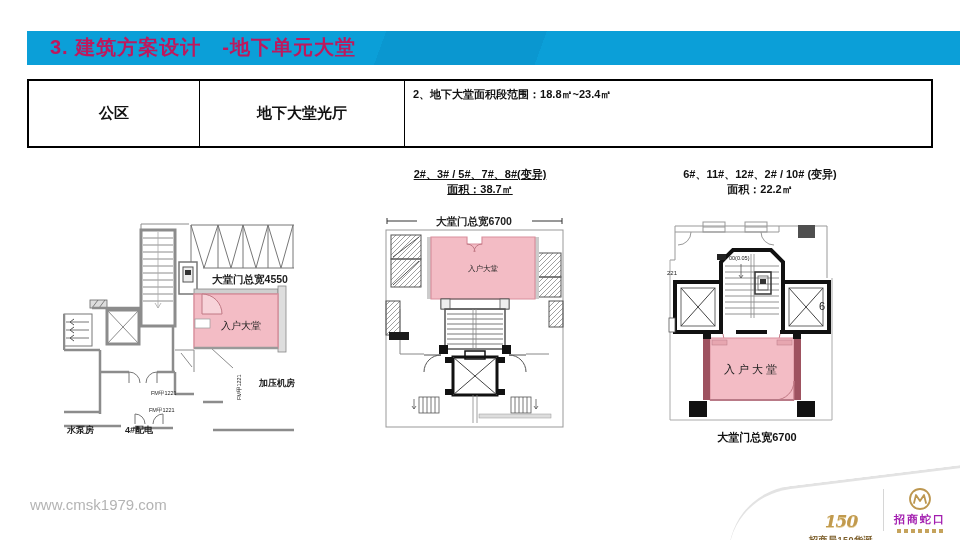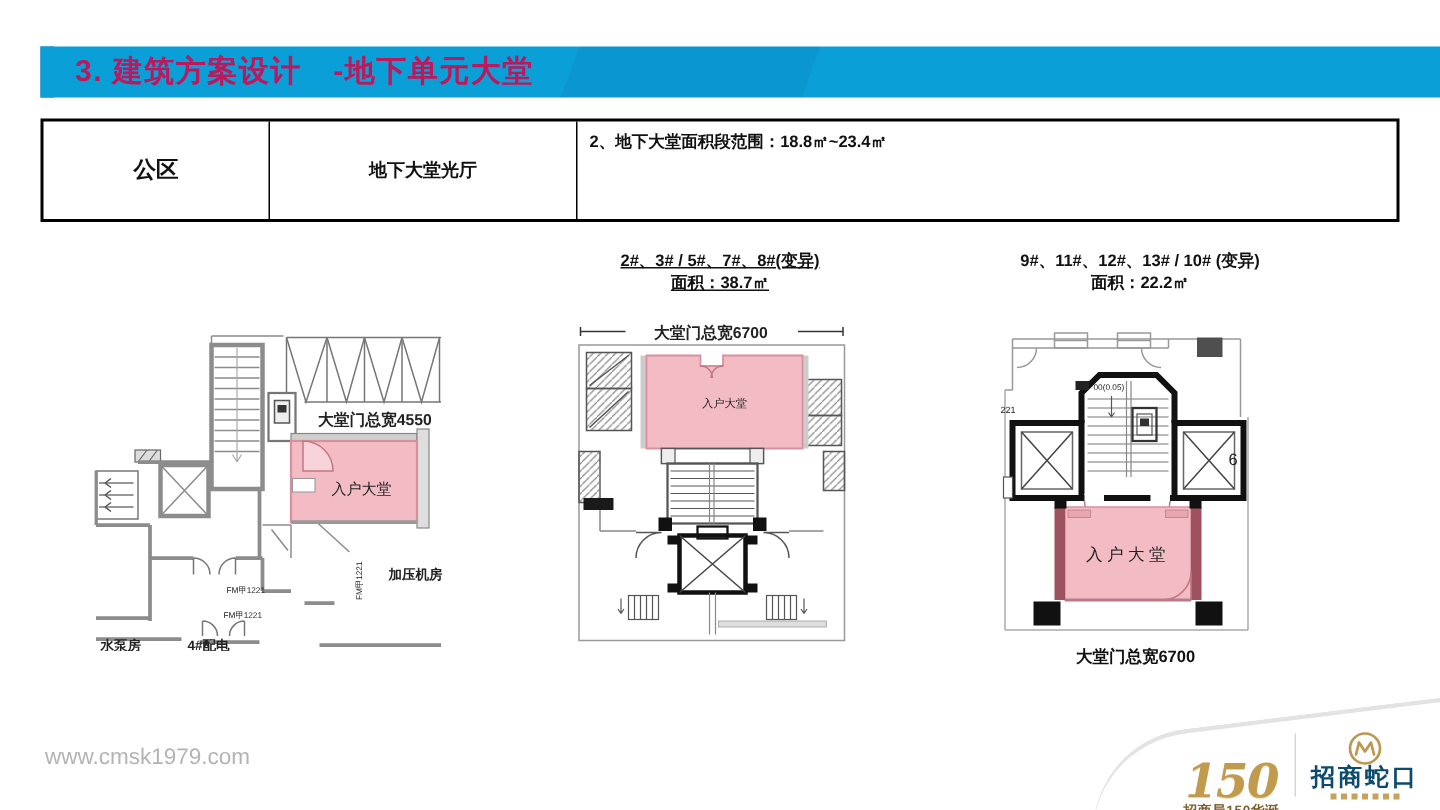--- a/index.html
+++ b/index.html
@@ -13,22 +13,22 @@
   }
   .header-accent { position:absolute; left:27px; top:31px; width:9px; height:34px; background:#0d68ad; }
   .page-title { position:absolute; left:50px; top:34px; color:#be185d; font-size:20px;
     font-weight:bold; letter-spacing:1px; white-space:nowrap; }
 
   
   .sum-table { position:absolute; left:27px; top:79px; width:906px; height:69px;
     border:2px solid #000; display:flex; }
   .sum-cell { border-right:1px solid #000; display:flex; align-items:center; justify-content:center;
     font-weight:bold; color:#111; }
-  .sum-cell.c1 { width:151px; font-size:15px; }
-  .sum-cell.c2 { width:205px; font-size:12px; }
+  .sum-cell.c1 { width:171px; font-size:15px; }
+  .sum-cell.c2 { width:205px; font-size:15px; }
   .sum-cell.c3 { flex:1; border-right:none; align-items:flex-start; justify-content:flex-start;
     padding:6px 8px; font-size:11px; }
 
   
   .caption { position:absolute; text-align:center; font-size:11px; font-weight:bold;
     color:#111; line-height:15px; white-space:nowrap; }
   .cap1 { left:110px; top:167px; width:220px; }
   .cap2 { left:370px; top:167px; width:220px;text-decoration:underline; }
   .cap3 { left:645px; top:167px; width:230px; }
 
@@ -39,27 +39,27 @@
     font-size:11px; font-weight:bold; color:#111; }
 
   
   .site-url { position:absolute; left:30px; top:496px; font-size:15px; color:#b4b4b4; }
   .corner-arc { position:absolute; right:-14px; top:479px; width:250px; height:70px;
     border-top:3px solid #e3e3e3; border-top-left-radius:70px; transform:rotate(-7deg); }
   .footer-logos { position:absolute; right:14px; top:486px; height:48px; display:flex;
     align-items:center; gap:10px; }
   .anniv { text-align:center; }
   .anniv-number { font-family:"DejaVu Serif", serif; font-style:italic; font-weight:bold;
-    font-size:31px; line-height:24px; color:#c19a4e; letter-spacing:-1px;
+    font-size:17px; line-height:24px; color:#c19a4e; letter-spacing:-1px;
     text-shadow:0 1px 0 #e8d3a0;margin-top:36px; }
   .anniv-text { font-size:9px; font-weight:bold; color:#7c5e2a; letter-spacing:0.5px; margin-top:1px; }
   .logo-divider { width:1px; height:42px; background:#d6d6d6; }
   .brand { text-align:center; }
   .brand-mark { width:24px; height:24px; margin:0 auto; }
-  .brand-name { font-size:16px; font-weight:bold; color:#0c4a6e; letter-spacing:2px; line-height:16px; }
+  .brand-name { font-size:11px; font-weight:bold; color:#a21caf; letter-spacing:2px; line-height:16px; }
   .brand-tagline { display:flex; justify-content:center; gap:3px; margin-top:2px; }
   .brand-tagline span { width:4px; height:4px; background:#c5a35c; display:block; }
 </style>
 </head>
 <body>
 
 <div class="slide">
 
   <div class="header-accent"></div>
   <div class="header-bar"></div>
@@ -71,21 +71,21 @@
     <div class="sum-cell c3">2、地下大堂面积段范围：18.8㎡~23.4㎡</div>
   </div>
 
   <div class="caption cap1">
   </div>
   <div class="caption cap2">
     <div>2#、3# / 5#、7#、8#(变异)</div>
     <div>面积：38.7㎡</div>
   </div>
   <div class="caption cap3">
-    <div>9#、11#、12#、13# / 10# (变异)</div>
+    <div>6#、11#、12#、2# / 10# (变异)</div>
     <div>面积：22.2㎡</div>
   </div>
 
   <div class="plan" style="left:63px; top:222px; width:232px; height:212px;">
     <svg width="232" height="212" viewBox="0 0 232 212">
 
       <g stroke="#777" stroke-width="1" fill="none">
         <path d="M128,3 H231 M140,46 H231"></path>
         <path d="M128,3 V46 M155,3 V46 M180,3 V46 M205,3 V46 M230,3 V46"></path>
         <path d="M128,3 L141,46 L155,3 M155,3 L168,46 L180,3 M180,3 L193,46 L205,3 M205,3 L218,46 L230,3"></path>

